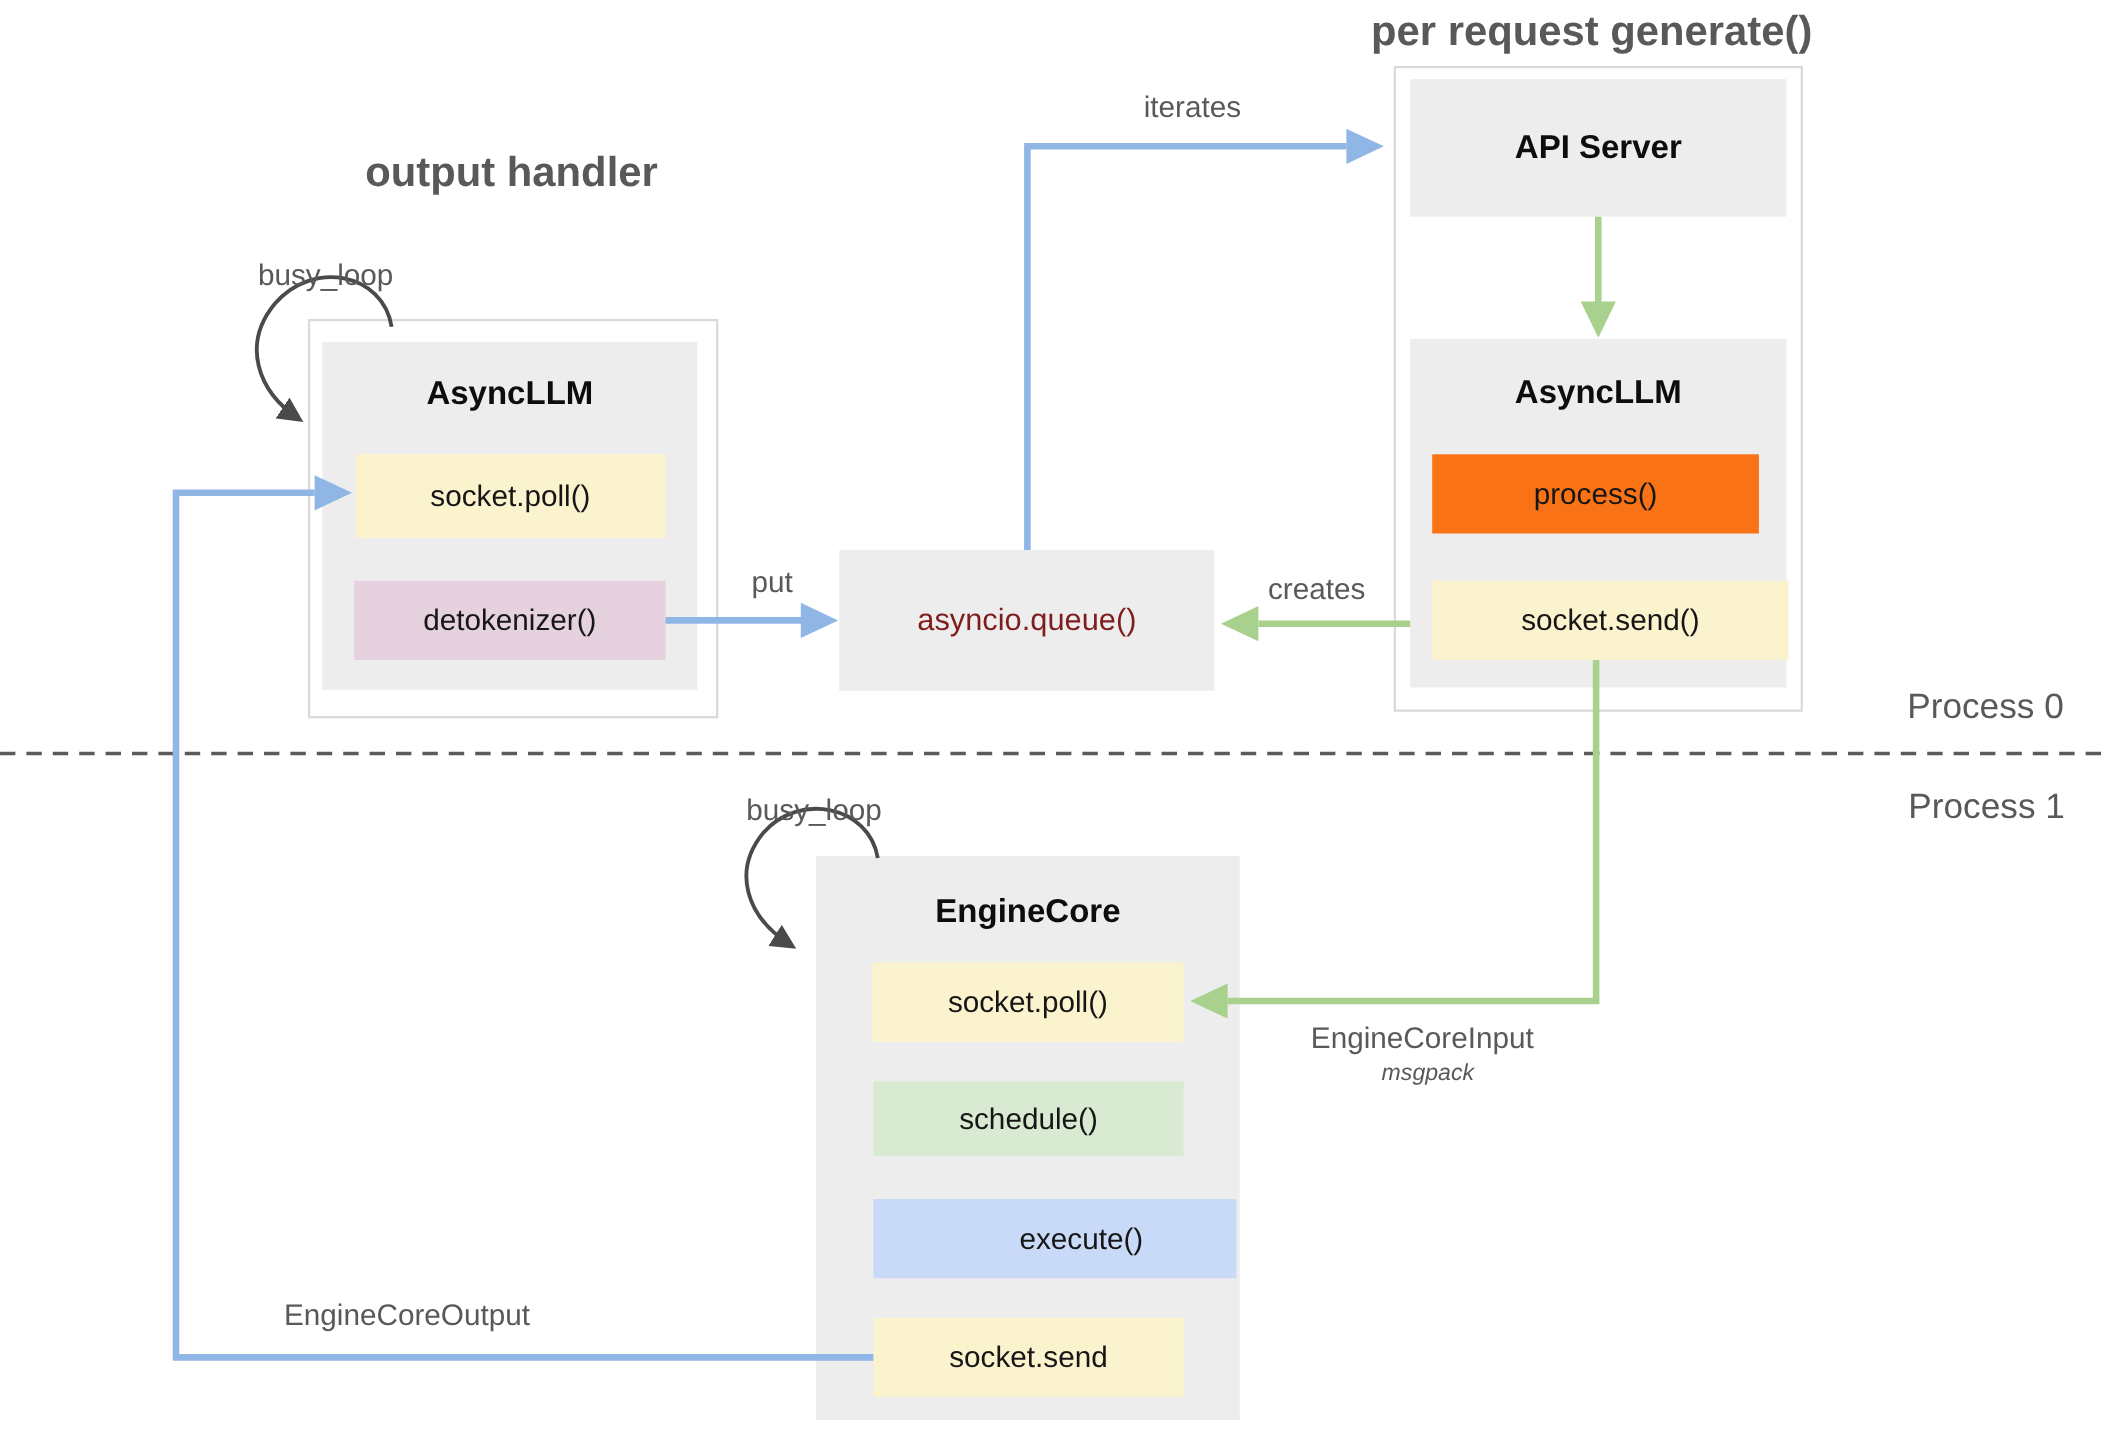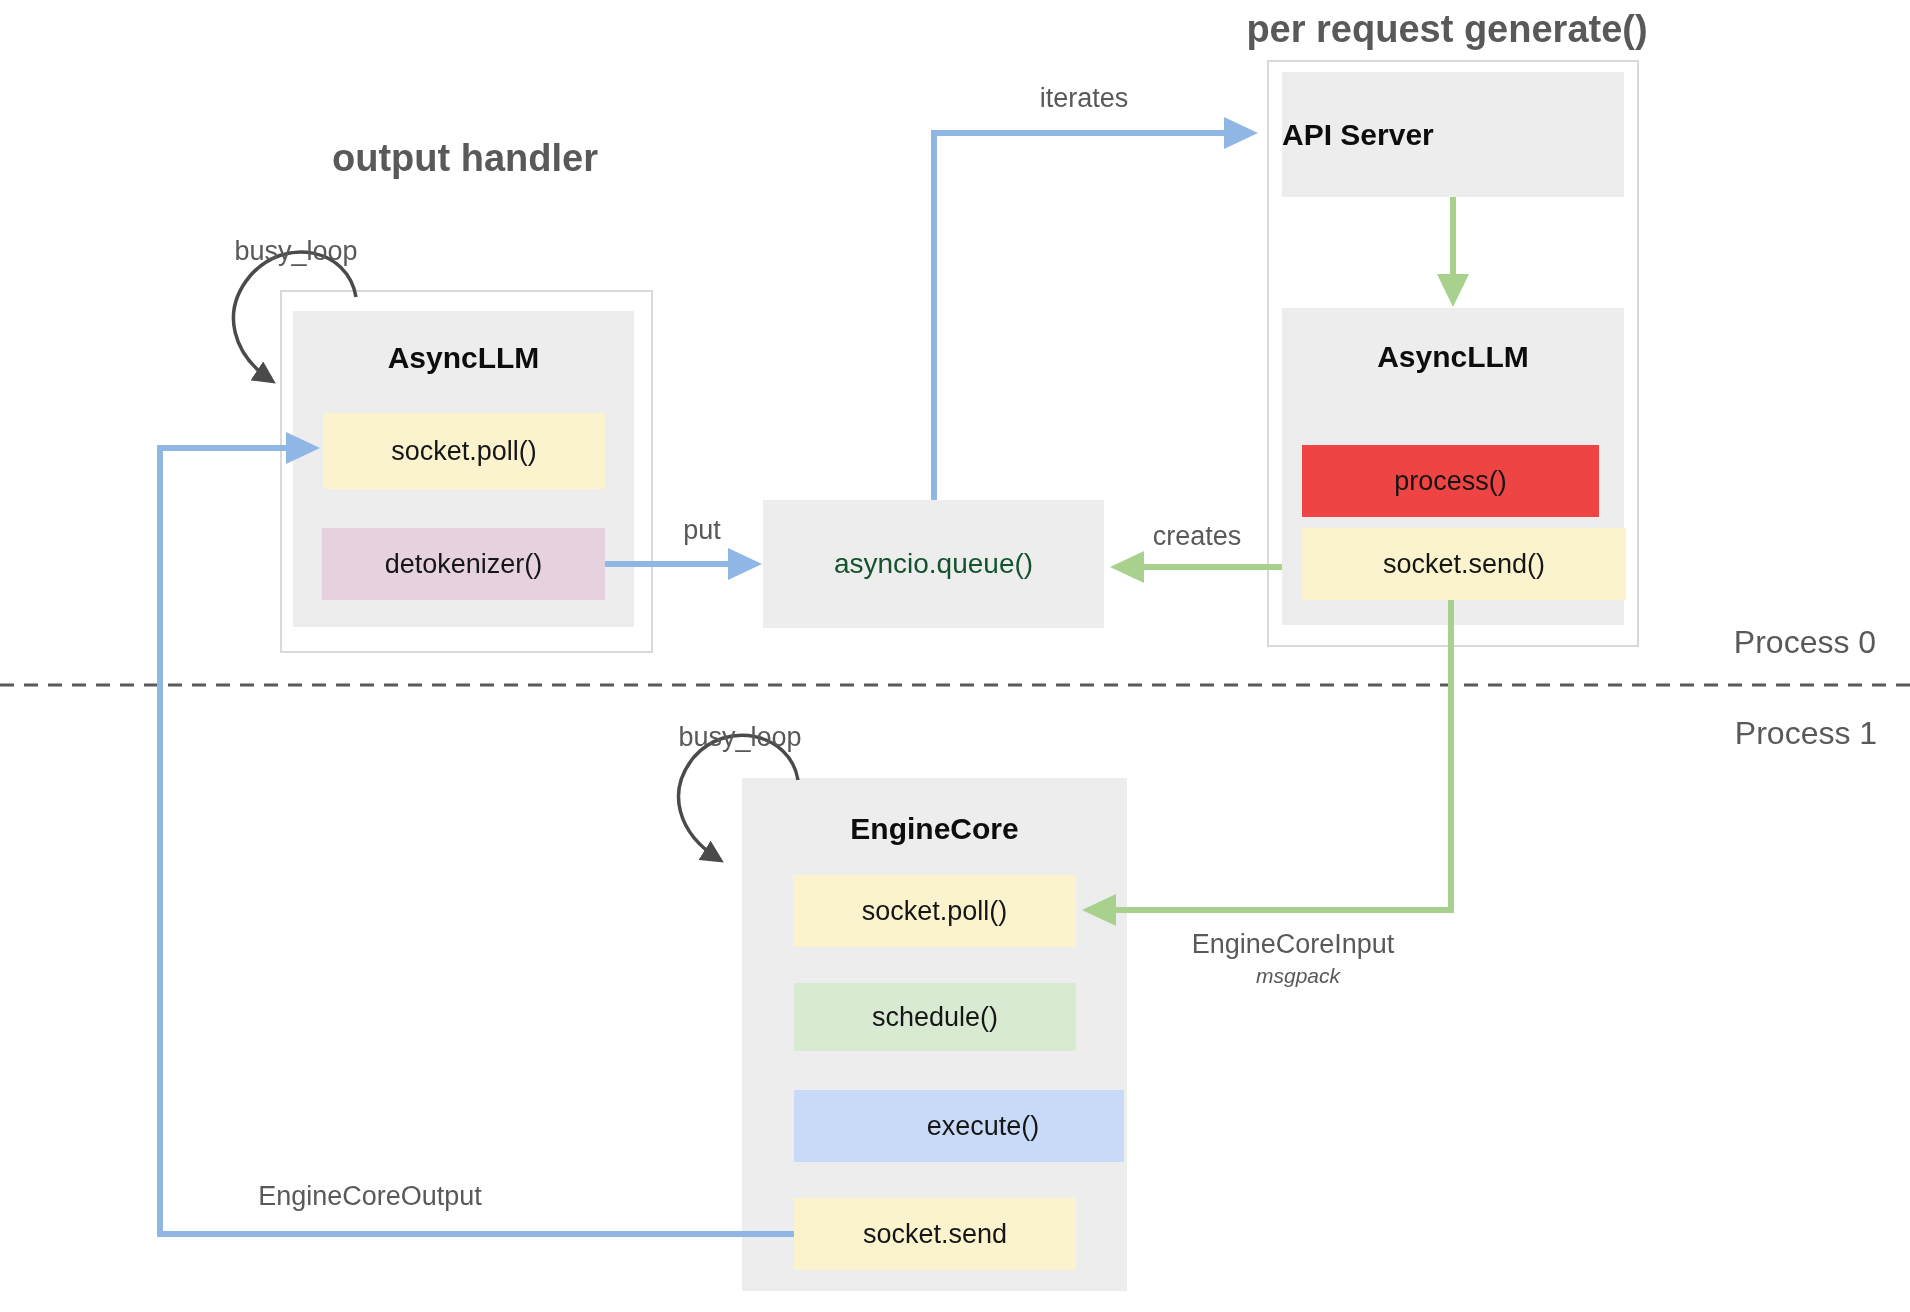--- a/index.html
+++ b/index.html
@@ -34,25 +34,25 @@
   .outer-box {
     position:absolute; background:#ffffff;
     border:2px solid #D9D9D9; box-sizing:border-box;
   }
   #outer-left  { left:280px; top:290px; width:373px; height:363px; }
   #outer-right { left:1267px; top:60px; width:372px; height:587px; }
 
   .gray-box { position:absolute; background:#EDEDED; }
   #gray-left   { left:293px;  top:311px; width:341px; height:316px; }
   #api-server  { left:1282px; top:72px;  width:342px; height:125px;
-                 display:flex; align-items:center; }
+                 display:flex; align-items:center; justify-content:center; }
   #gray-right  { left:1282px; top:308px; width:342px; height:317px; }
   #queue-box   { left:763px;  top:500px; width:341px; height:128px;
                  display:flex; align-items:center; justify-content:center;
-                 font-size:28px; color:#14532d; }
+                 font-size:28px; color:#7f1d1d; }
   #engine-core { left:742px;  top:778px; width:385px; height:513px; }
 
   .box-title {
     position:absolute; left:50%; transform:translateX(-50%);
     font-weight:700; font-size:30px; color:#0d0d0d; white-space:nowrap;
   }
   #gray-left   .box-title { top:30px; }
   #gray-right  .box-title { top:32px; }
   #engine-core .box-title { top:34px; }
   #api-server  .box-title { position:static; transform:none; }
@@ -90,21 +90,21 @@
 
   <div class="gray-box" id="queue-box">asyncio.queue()</div>
 
   <div class="outer-box" id="outer-right"></div>
   <div class="gray-box" id="api-server">
     <div class="box-title">API Server</div>
   </div>
   <div class="gray-box" id="gray-right">
     <div class="box-title">AsyncLLM</div>
   </div>
-  <div class="item-box" id="item-process" style="background: #ef4444; margin-top: 32px;">process()</div>
+  <div class="item-box" id="item-process" style="background: #f97316;">process()</div>
   <div class="item-box" id="item-socket-send-right" style="background: rgb(251, 242, 206);">socket.send()</div>
 
   <div class="gray-box" id="engine-core">
     <div class="box-title">EngineCore</div>
   </div>
   <div class="item-box" id="item-ec-socket-poll" style="background: rgb(251, 242, 206);">socket.poll()</div>
   <div class="item-box" id="item-ec-schedule" style="background: rgb(217, 234, 211);">schedule()</div>
   <div class="item-box" id="item-ec-execute" style="background: rgb(201, 218, 248); padding-left: 48px;">execute()</div>
   <div class="item-box" id="item-ec-socket-send" style="background: rgb(251, 242, 206);">socket.send</div>
 

